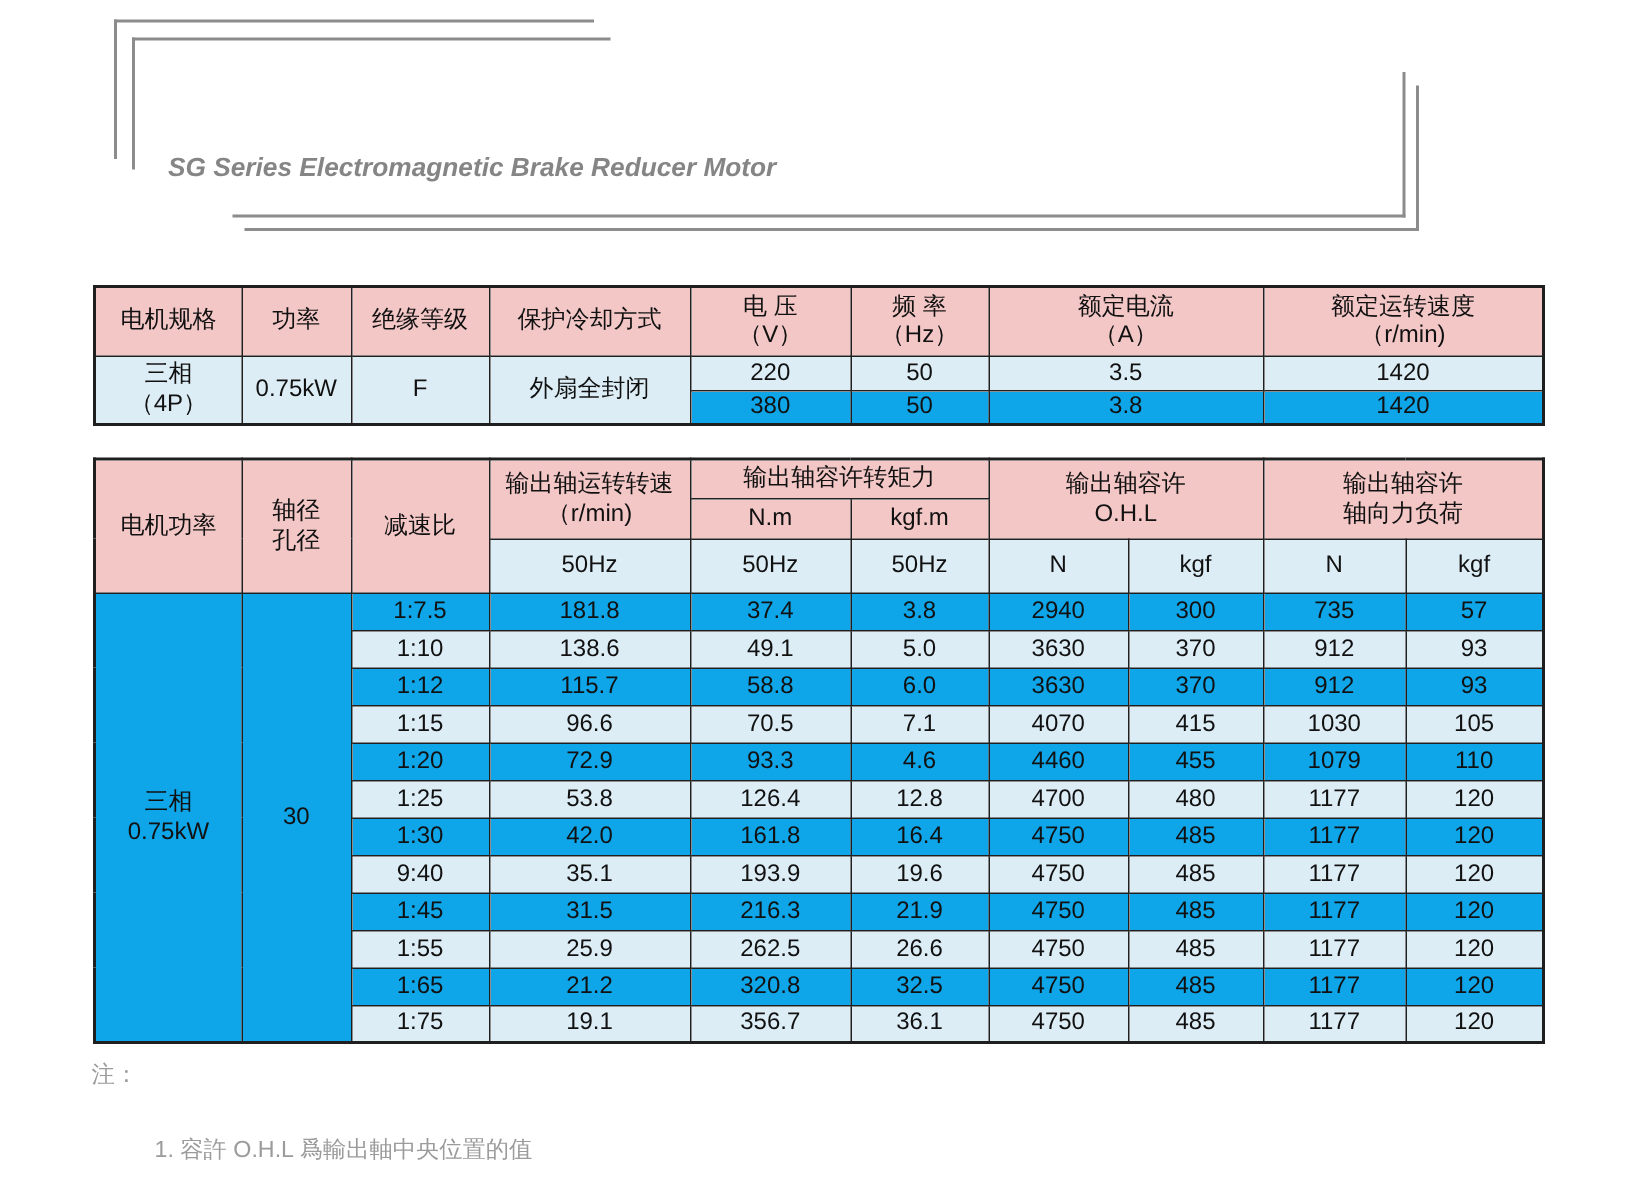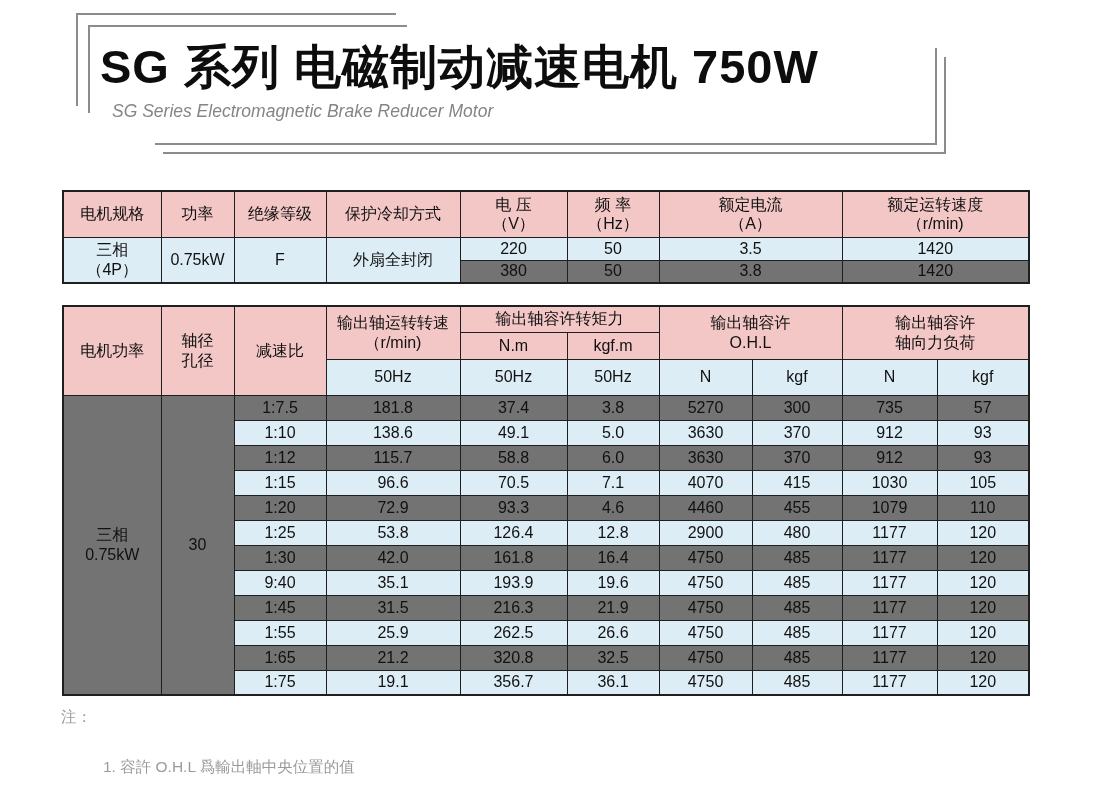--- a/index.html
+++ b/index.html
@@ -13,21 +13,21 @@
   .b-tl-outer { left:76px;  top:13px; width:318px; height:91px; border-top:2px solid #8c8c8c; border-left:2px solid #8c8c8c; }
   .b-tl-inner { left:88px;  top:25px; width:317px; height:86px; border-top:2px solid #8c8c8c; border-left:2px solid #8c8c8c; }
   .b-br-outer { left:155px; top:48px; width:780px; height:95px; border-bottom:2px solid #8c8c8c; border-right:2px solid #8c8c8c; }
   .b-br-inner { left:163px; top:57px; width:781px; height:95px; border-bottom:2px solid #8c8c8c; border-right:2px solid #8c8c8c; }
 
   .page-title {
     position:absolute; left:100px; top:36px; font-size:47px; font-weight:700;
     letter-spacing:1px; white-space:nowrap; color:#0d0d0d;
   }
   .page-subtitle {
-    position:absolute; left:112px; top:101px; font-size:17.5px; font-weight:400;
+    position:absolute; left:112px; top:101px; font-size:17.5px; font-weight:700;
     font-style:italic; color:#858585; white-space:nowrap;
   }
 
   table { border-collapse:collapse; table-layout:fixed; }
   th,td {
     border:1px solid #1f1f1f; text-align:center; vertical-align:middle;
     padding:0; font-size:16px; font-weight:400; line-height:1.22; color:#111;
     overflow:hidden;
   }
   .spec-table { position:absolute; left:62px; top:190px; width:966px; height:92px; border:2px solid #1f1f1f; }
@@ -35,41 +35,40 @@
   .spec-table tbody tr { height:23px; }
 
   .perf-table { position:absolute; left:62px; top:305px; width:966px; height:386px; border:2px solid #1f1f1f; }
   .perf-table thead tr.r1 { height:26px; }
   .perf-table thead tr.r2 { height:27px; }
   .perf-table thead tr.r3 { height:36px; }
   .perf-table tbody tr { height:25px; }
 
   .hp th { background:#f4c7c7; }
   .hb th { background:#ddedf6; }
-  tr.ry td { background:#737373; }
+  tr.ry td { background:#0ea5e9; }
   tr.rb td { background:#ddedf6; }
   td.cw { background:#ffffff; }
 
   .notes {
     position:absolute; left:61px; top:704px; display:flex; align-items:flex-start;
     gap:11px; color:#9b9b9b; font-size:15.5px; line-height:25px; white-space:pre;
   }
   .notes-items div { margin:0; }
 </style>
 </head>
 <body>
 
 <div class="canvas">
 
   <div class="bracket b-tl-outer"></div>
   <div class="bracket b-tl-inner"></div>
   <div class="bracket b-br-outer"></div>
   <div class="bracket b-br-inner"></div>
 
-  <div class="page-title">SG 系列 电磁制动减速电机 750W</div>
   <div class="page-subtitle">SG Series Electromagnetic Brake Reducer Motor</div>
 
   <table class="spec-table">
     <colgroup>
       <col style="width:98px">
         <col style="width:73px">
         <col style="width:92px">
         <col style="width:134px">
       <col style="width:107px">
         <col style="width:92px">
@@ -146,21 +145,21 @@
       </tr>
     </thead>
     <tbody id="t2body">
         <tr class="ry">
           <td rowspan="12" class="cw"><span>三相</span><br><span>0.75kW</span></td>
           <td rowspan="12" class="cw">30</td>
           <td>1:7.5</td>
           <td>181.8</td>
           <td>37.4</td>
           <td>3.8</td>
-          <td>5270</td>
+          <td>2940</td>
           <td>300</td>
           <td>735</td>
           <td>57</td>
         </tr>
         <tr class="rb">
           <td>1:10</td>
           <td>138.6</td>
           <td>49.1</td>
           <td>5.0</td>
           <td>3630</td>
@@ -196,21 +195,21 @@
           <td>4460</td>
           <td>455</td>
           <td>1079</td>
           <td>110</td>
         </tr>
         <tr class="rb">
           <td>1:25</td>
           <td>53.8</td>
           <td>126.4</td>
           <td>12.8</td>
-          <td>2900</td>
+          <td>4700</td>
           <td>480</td>
           <td>1177</td>
           <td>120</td>
         </tr>
         <tr class="ry">
           <td>1:30</td>
           <td>42.0</td>
           <td>161.8</td>
           <td>16.4</td>
           <td>4750</td>

